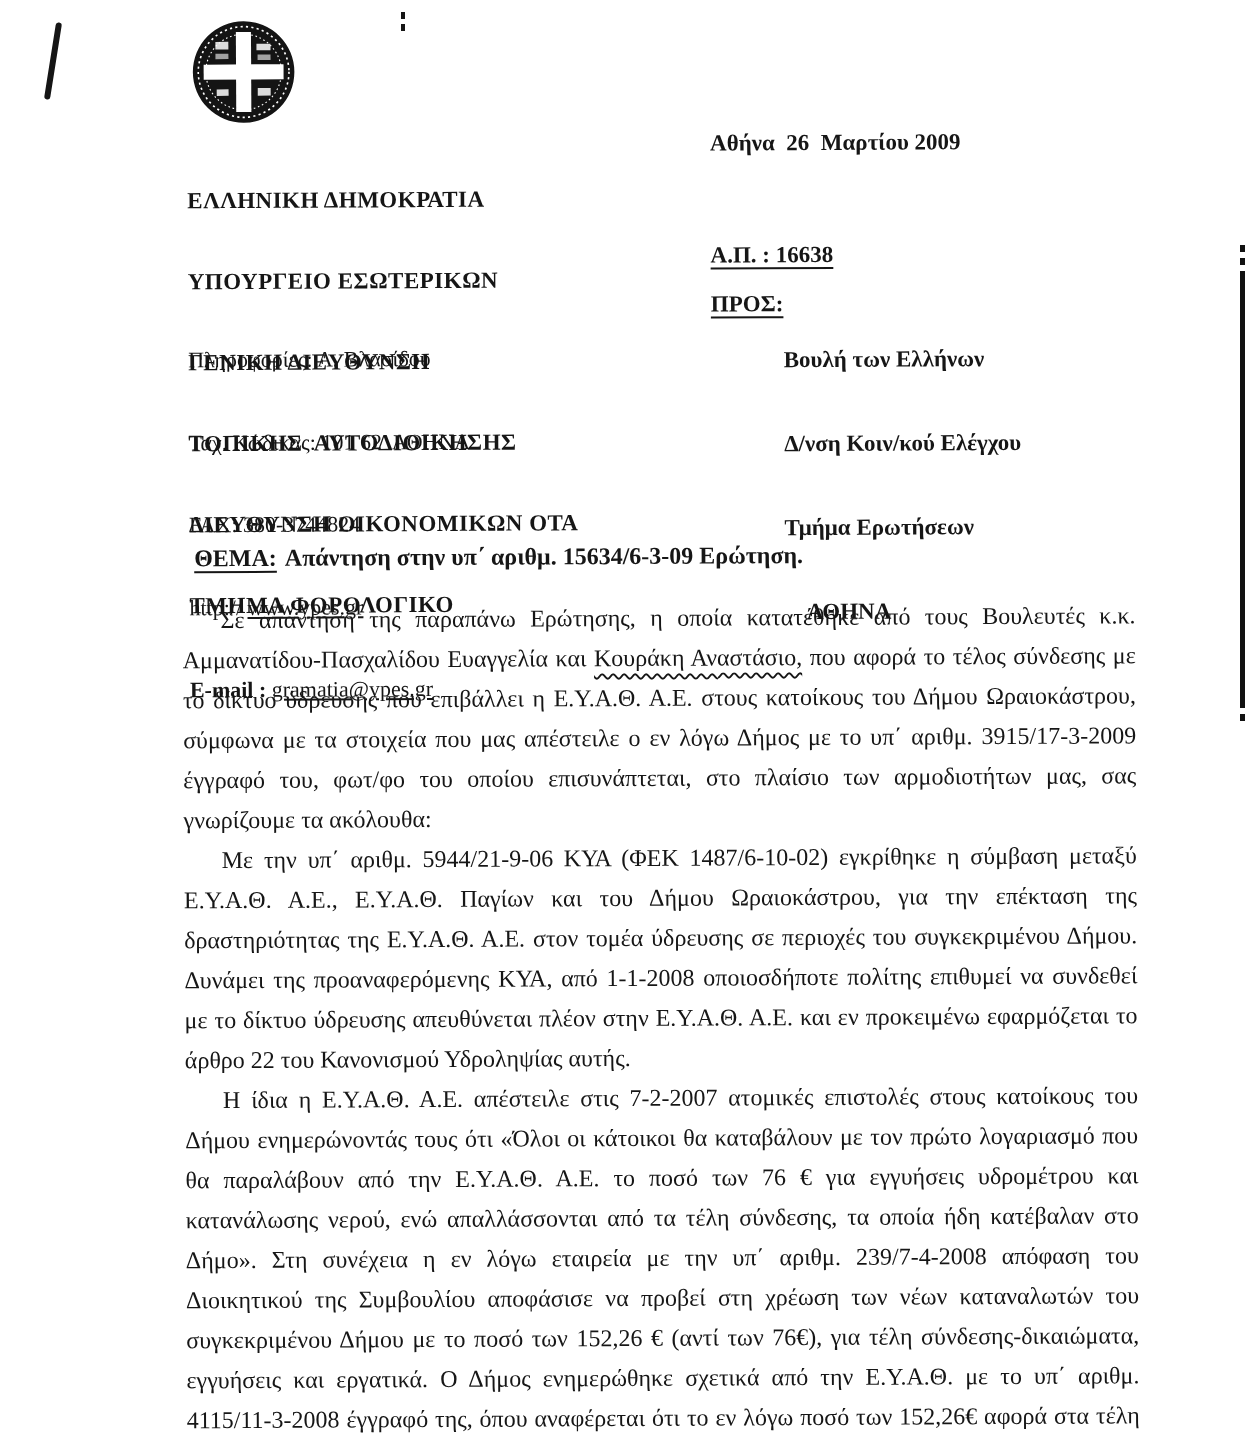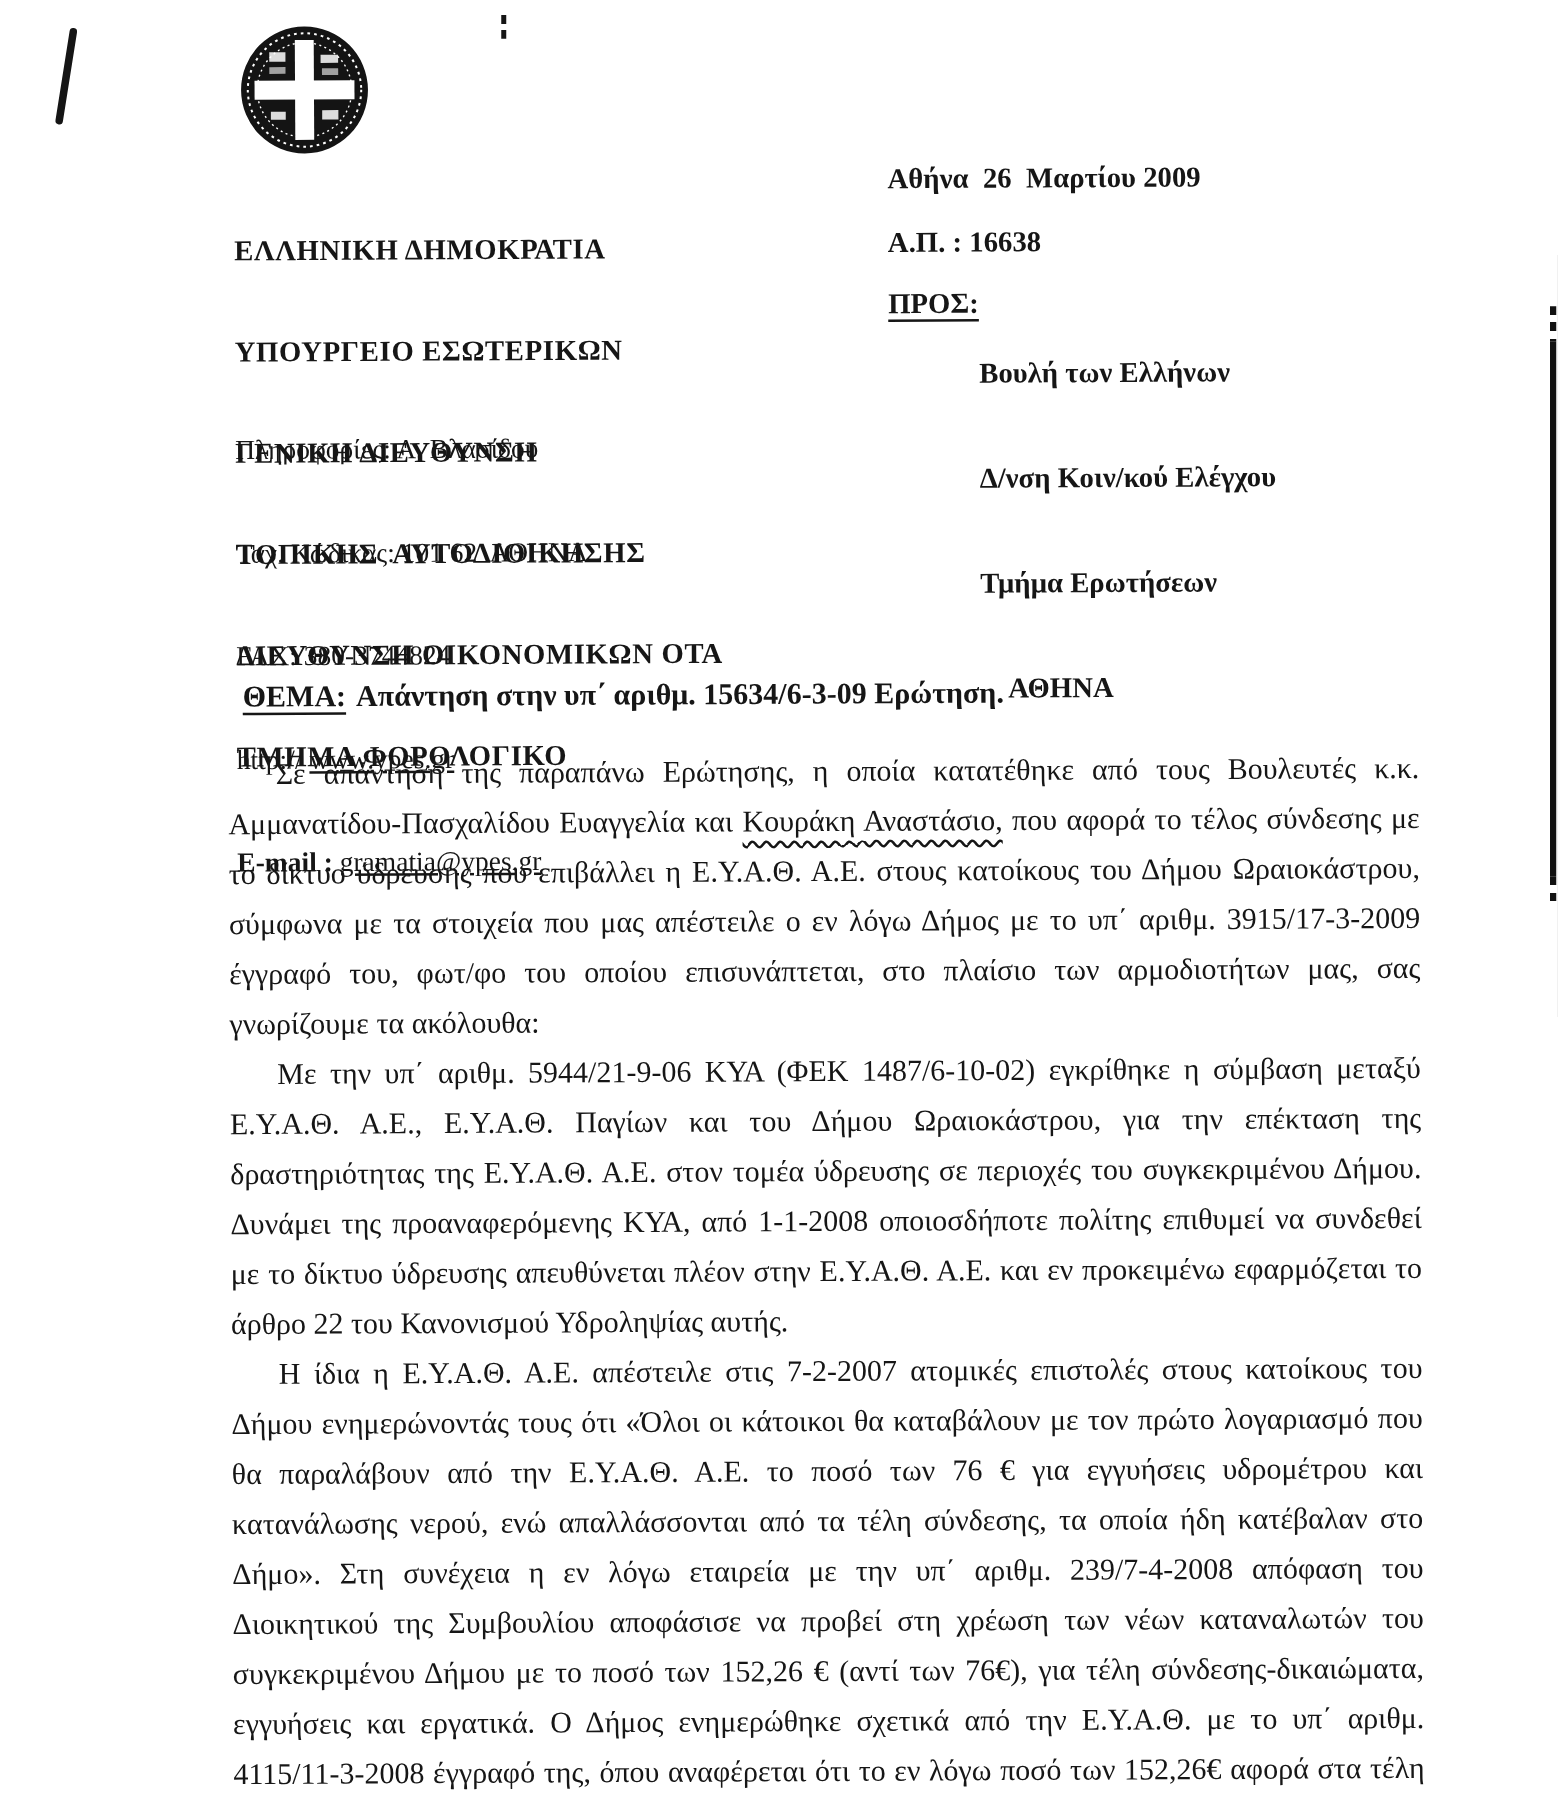--- a/index.html
+++ b/index.html
@@ -49,22 +49,22 @@
   .contact-block {
     position: absolute; left: 190px; top: 289px;
     font-size: 22px; line-height: 27.5px; white-space: pre;
   }
   .contact-block .link { text-decoration: underline; }
   .bold { font-weight: bold; }
   
   .right-col { position: absolute; left: 713px; top: 131px; width: 490px; font-size: 23px; }
   .date-line { font-weight: bold; white-space: pre; }
   .protocol-line {
-    margin-top: 25px; font-weight: bold; white-space: pre;
-    text-underline-offset: 5px; text-decoration-thickness: 2px;
+    margin-top: 86px; font-weight: bold; white-space: pre;
+    text-decoration: underline; text-underline-offset: 5px; text-decoration-thickness: 2px;
     display: inline-block;
   }
   .to-block { margin-top: 22px; display: flex; font-weight: bold; line-height: 28px; }
   .to-label {
     text-decoration: underline; text-underline-offset: 5px; text-decoration-thickness: 2px;
     align-self: flex-start;
   }
   .recipient-lines { white-space: pre; }
   .recipient-lines .indent { padding-left: 22px; }
   

